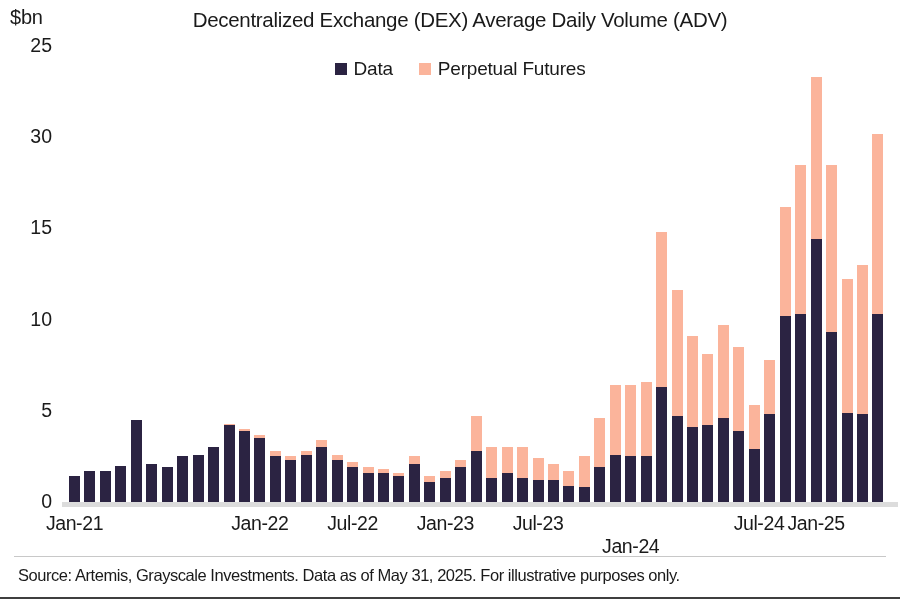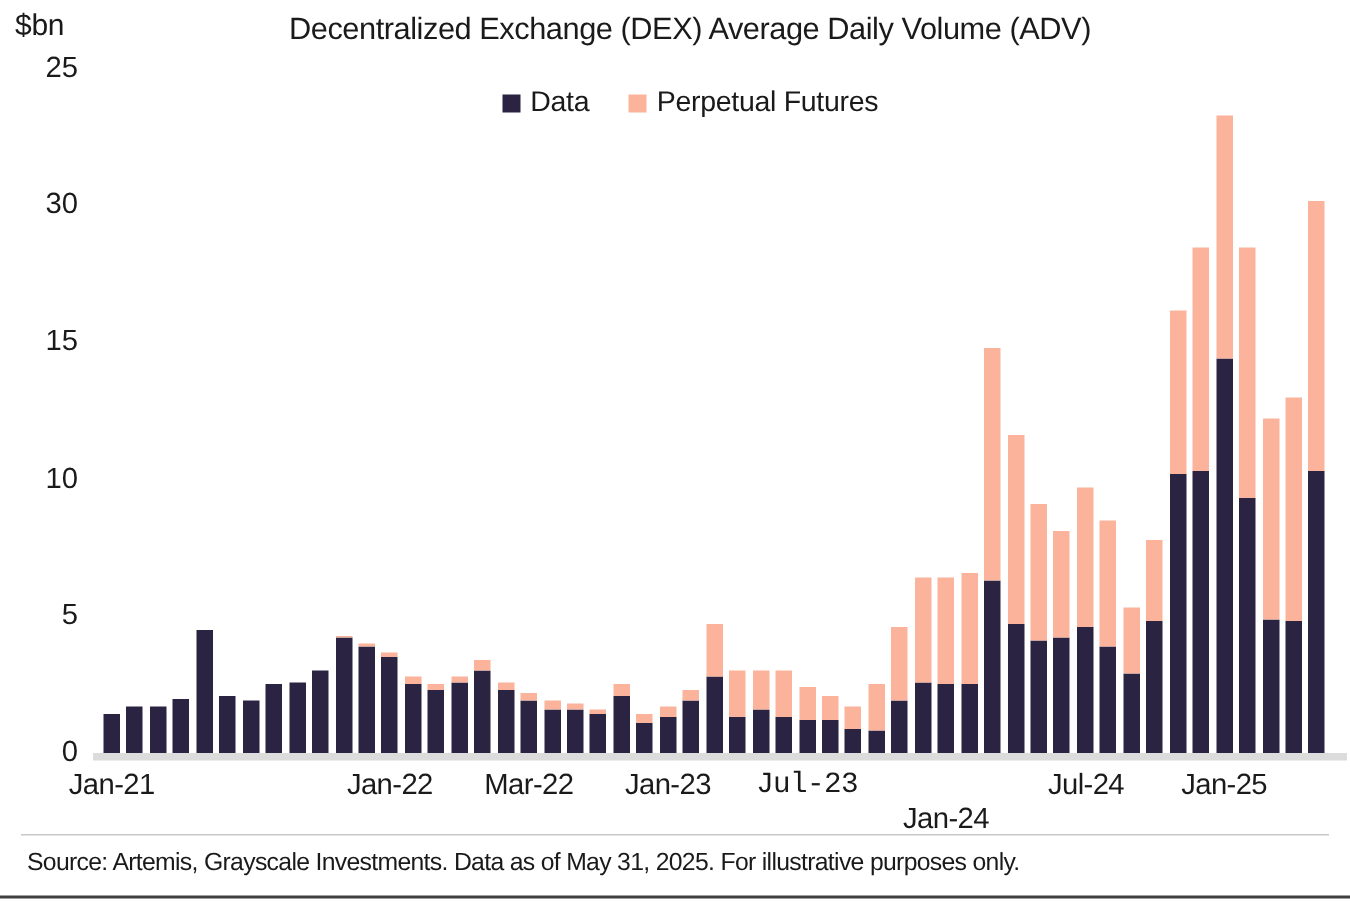--- a/index.html
+++ b/index.html
@@ -400,25 +400,25 @@
         <div class="seg seg-spot" style="height: 187.872px; background: rgb(43, 35, 66);"></div>
         <div class="seg" style="bottom: 187.872px; height: 180.576px; background: rgb(251, 180, 155);"></div>
       </div>
     </div>
 
   <div id="axis-line"></div>
 
   <div id="xticks">
       <div class="xtick" style="left: 74.5px;">Jan-21</div>
       <div class="xtick" style="left: 259.9px;">Jan-22</div>
-      <div class="xtick" style="left: 352.6px;">Mar-22</div>
+      <div class="xtick" style="left: 352.6px;">Jul-22</div>
       <div class="xtick" style="left: 445.3px;">Jan-23</div>
-      <div class="xtick" style="left: 538px; font-family: Liberation Mono, monospace;">Jul-23</div>
+      <div class="xtick" style="left: 538px;">Jul-23</div>
       <div class="xtick" style="left: 630.7px; margin-top: 23px;">Jan-24</div>
-      <div class="xtick" style="left: 724px;">Jul-24</div>
+      <div class="xtick" style="left: 759px;">Jul-24</div>
       <div class="xtick" style="left: 816.1px;">Jan-25</div>
     </div>
 
   <div id="footer-rule"></div>
   <div id="source-note">Source: Artemis, Grayscale Investments. Data as of May 31, 2025. For illustrative purposes only.</div>
   <div id="footer-rule-bottom"></div>
 
 </div>
 
 </body></html>

